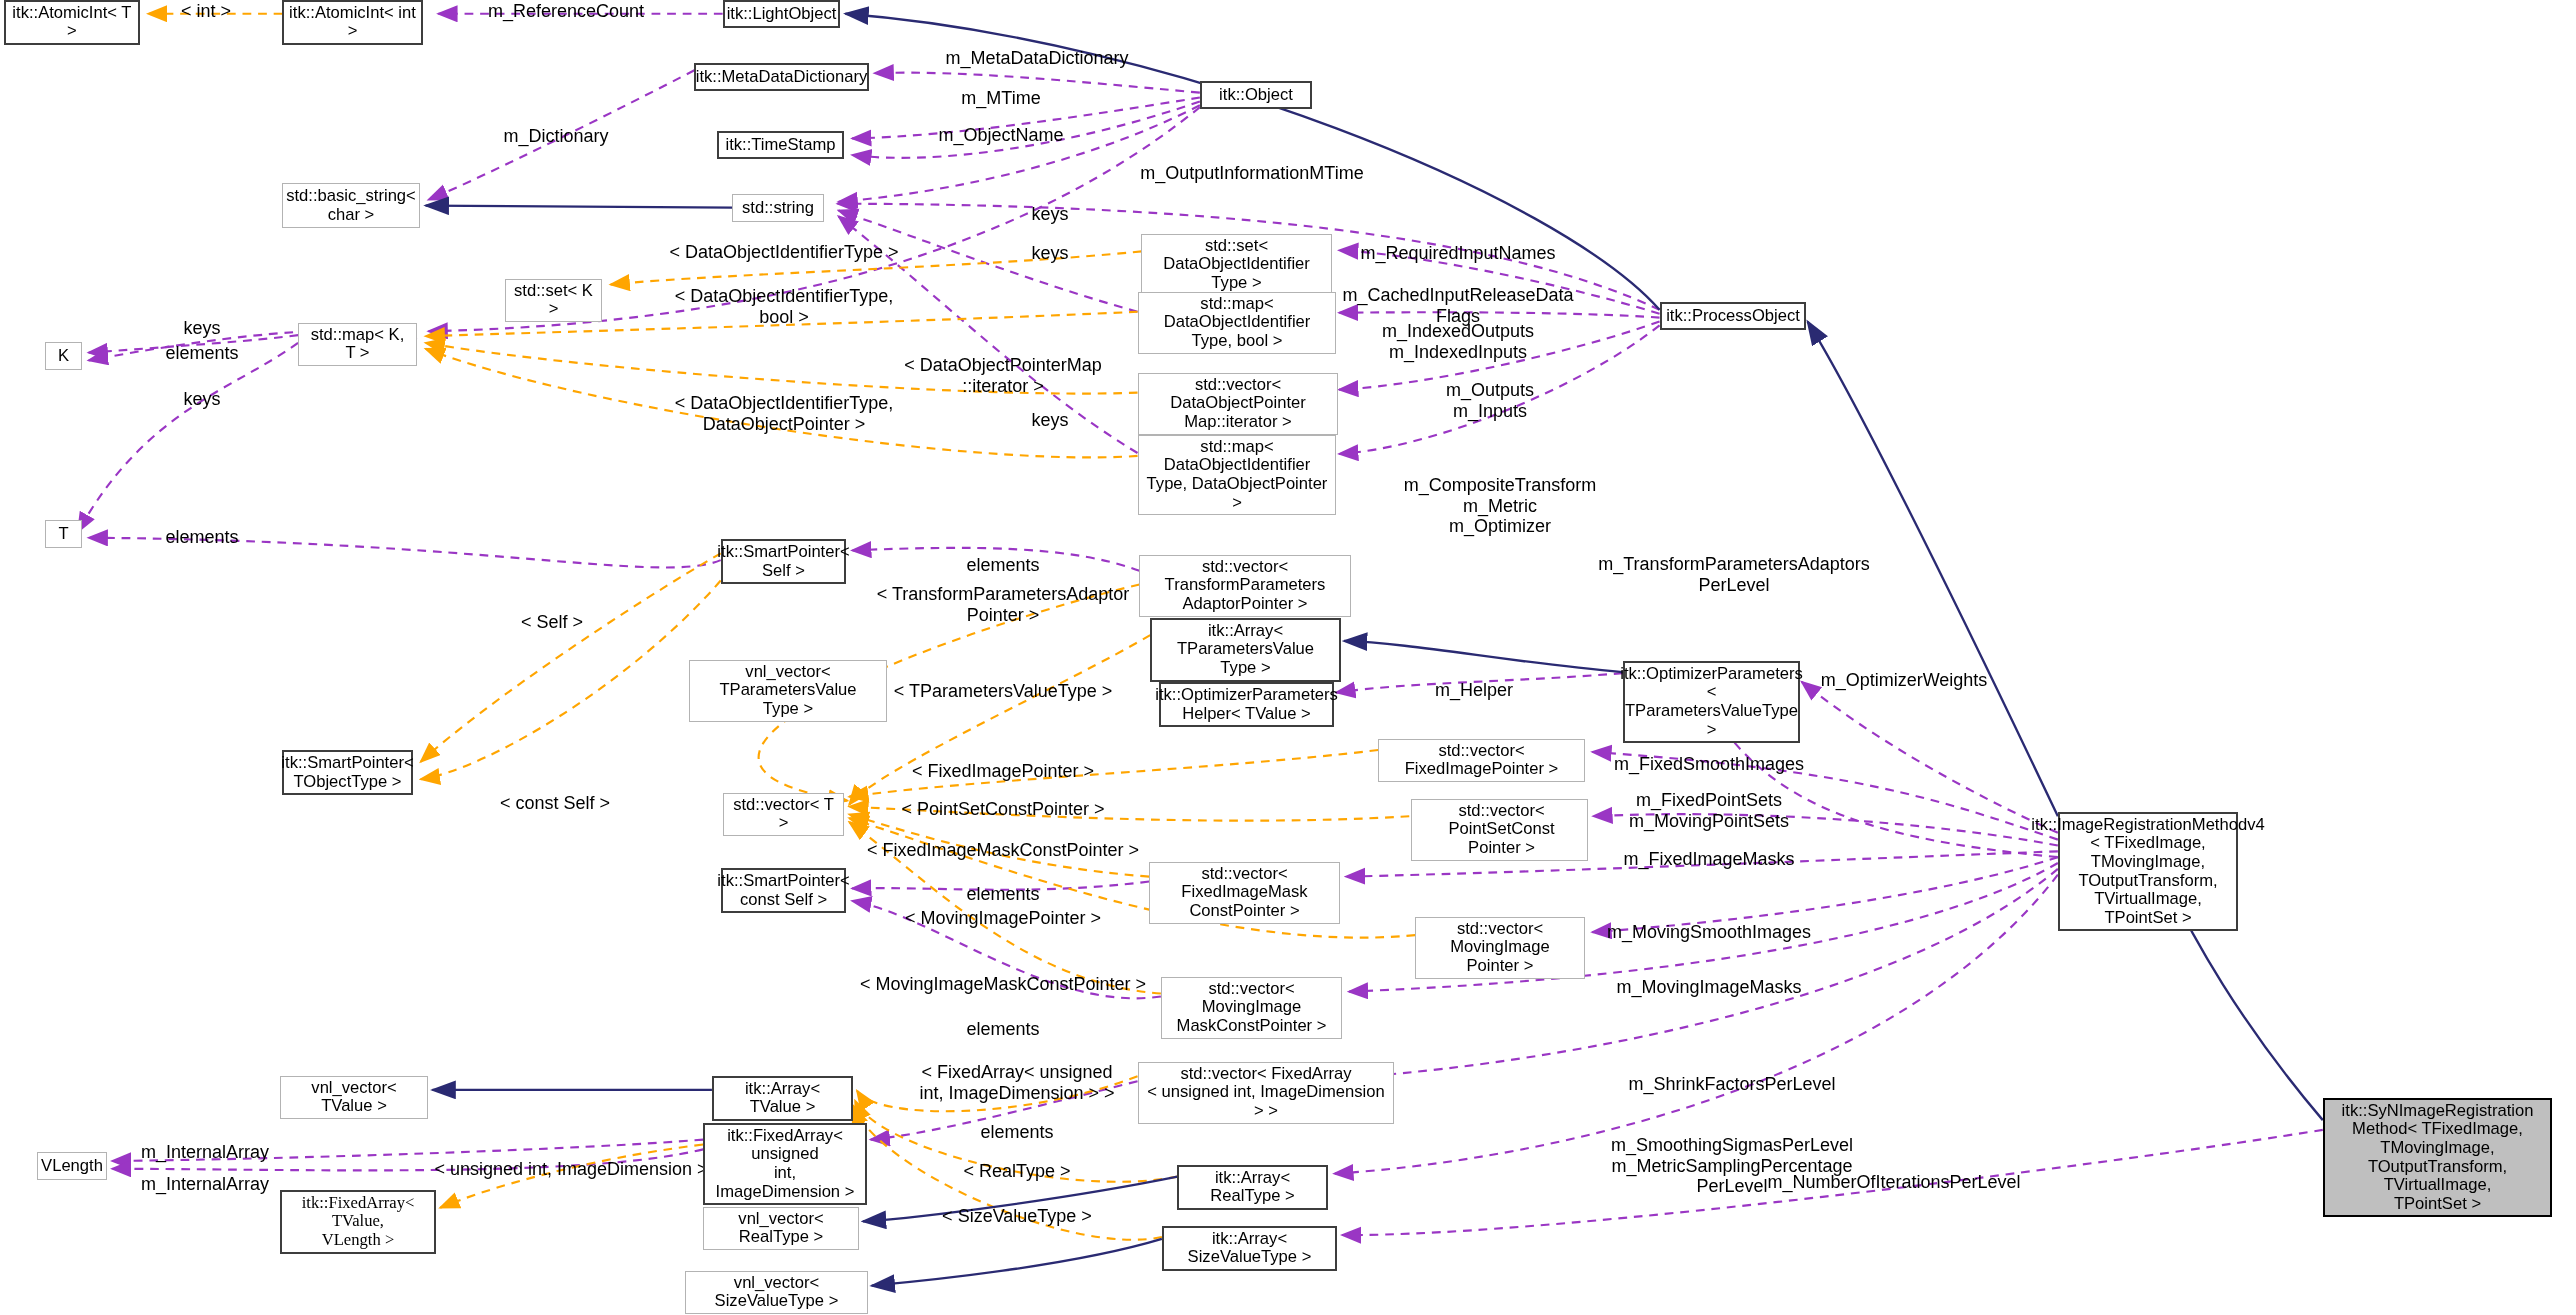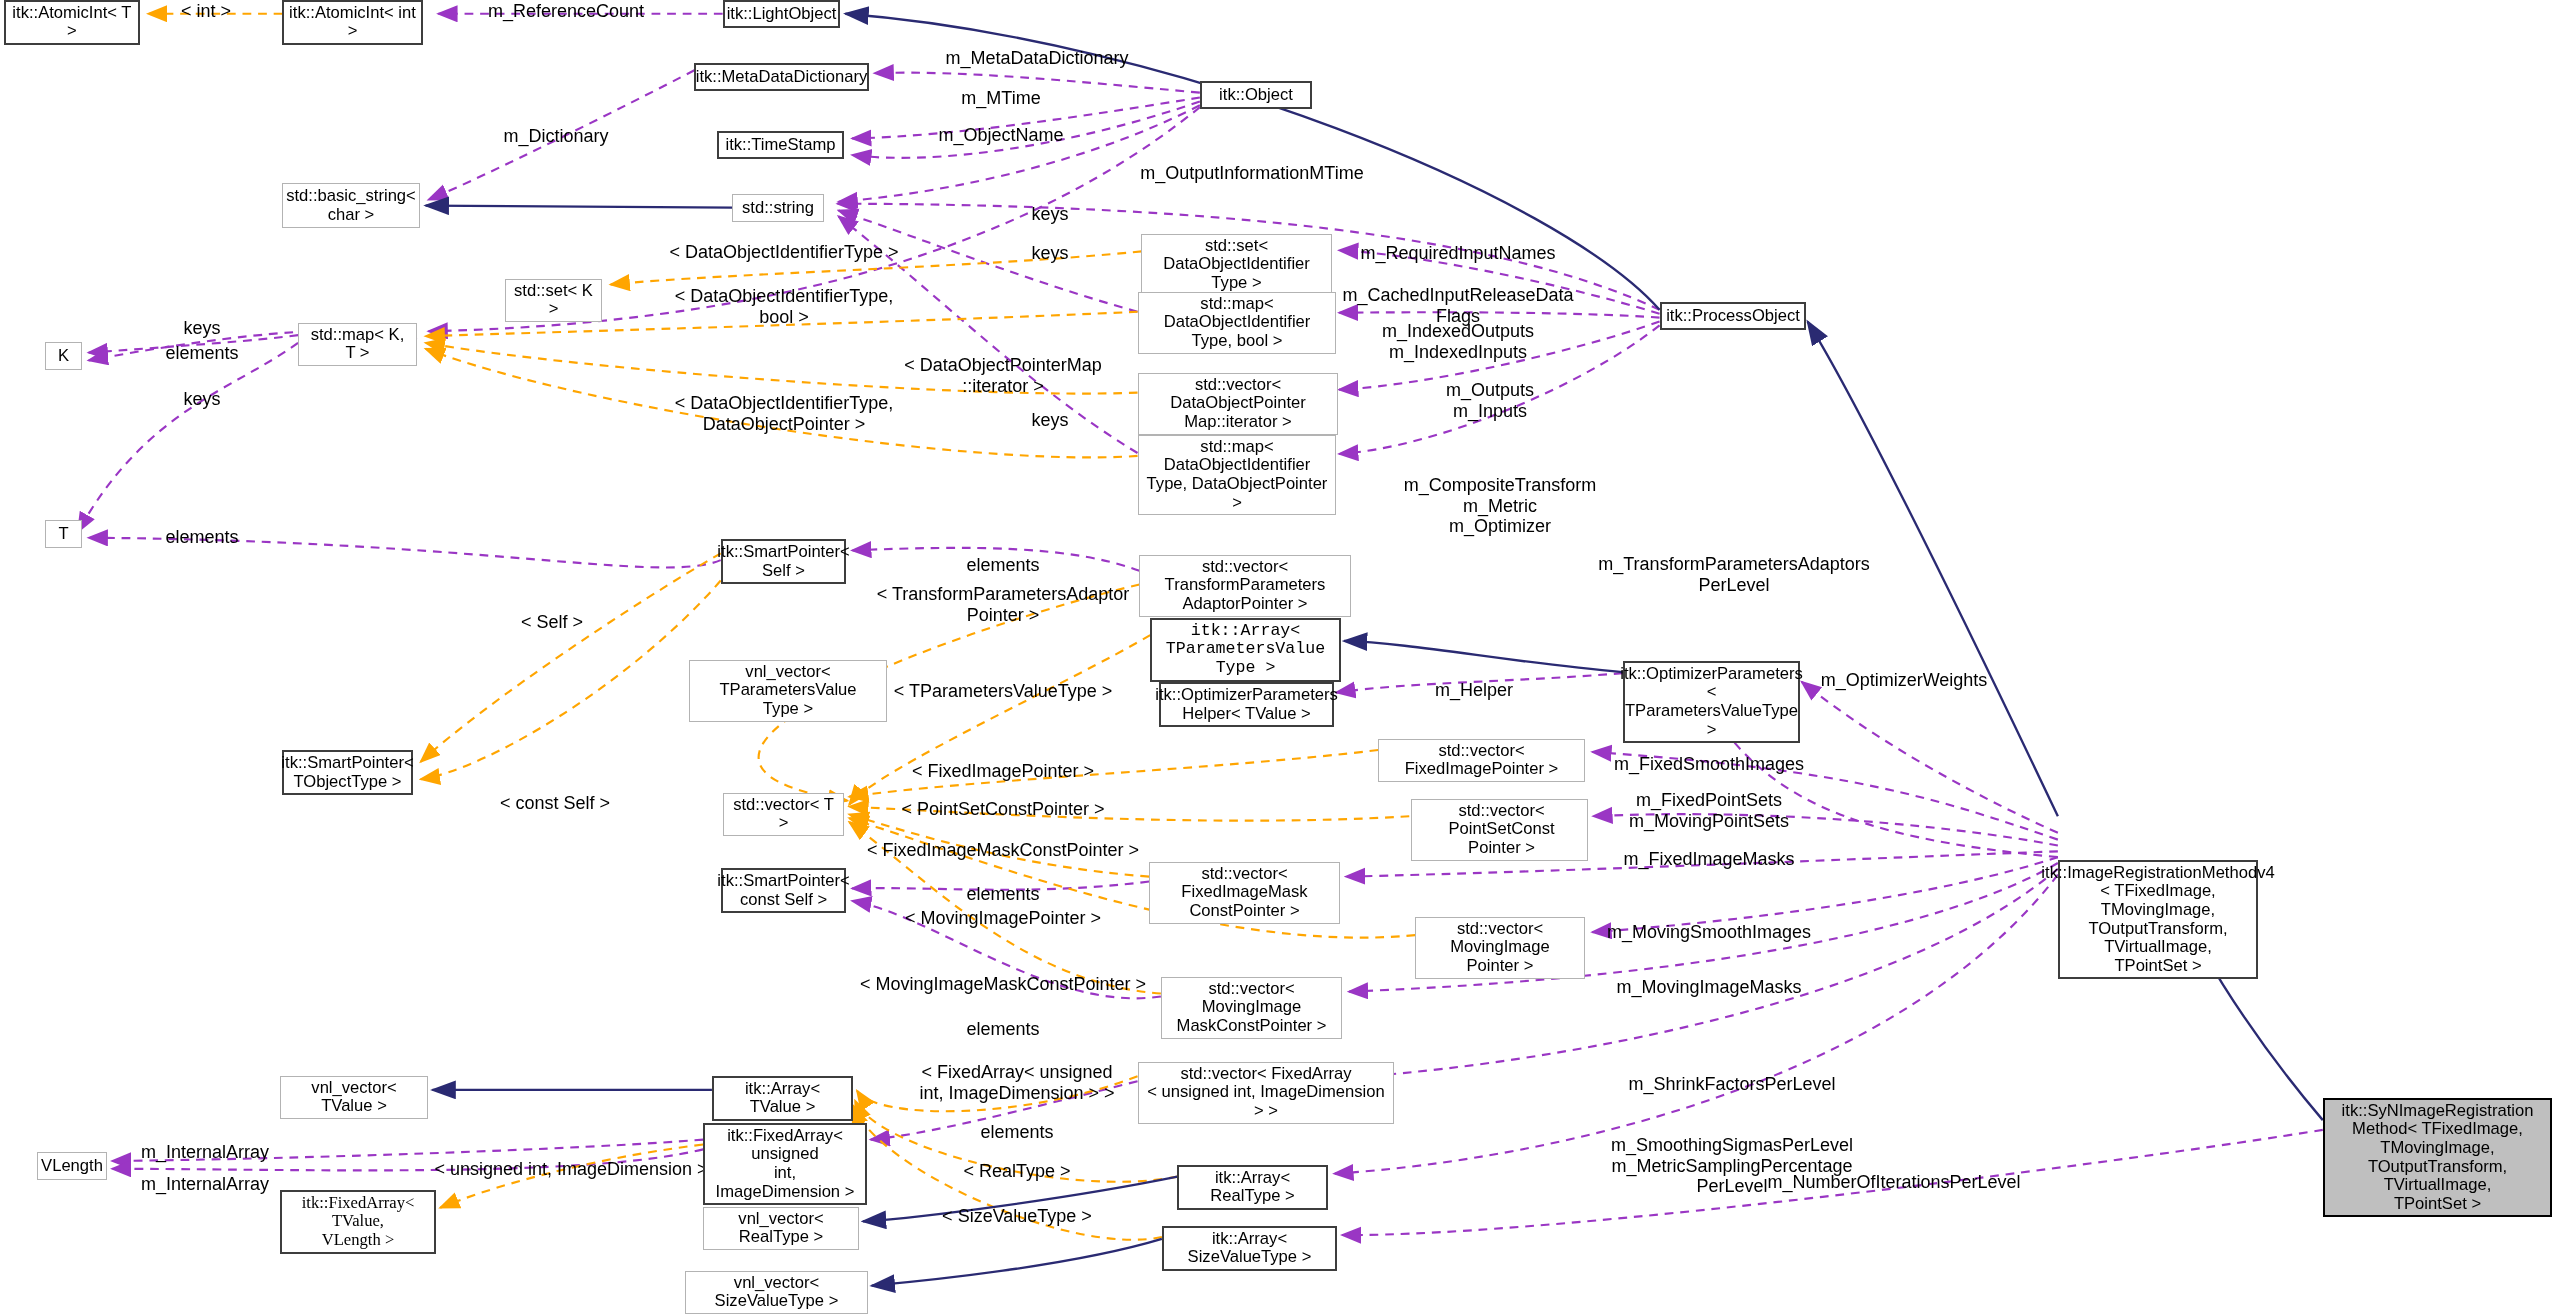--- a/index.html
+++ b/index.html
@@ -171,35 +171,35 @@
       <div class="node lib" style="left: 45px; top: 342px; width: 37px; min-height: 28px;">K</div>
       <div class="node lib" style="left: 1138px; top: 373px; width: 200px; min-height: 45px;">std::vector&lt; DataObjectPointer
 Map::iterator &gt;</div>
       <div class="node lib" style="left: 1138px; top: 435px; width: 198px; min-height: 45px;">std::map&lt; DataObjectIdentifier
 Type, DataObjectPointer &gt;</div>
       <div class="node lib" style="left: 45px; top: 520px; width: 37px; min-height: 28px;">T</div>
       <div class="node itk" style="left: 721px; top: 539px; width: 125px; min-height: 45px;">itk::SmartPointer&lt;
 Self &gt;</div>
       <div class="node lib" style="left: 1139px; top: 555px; width: 212px; min-height: 45px;">std::vector&lt; TransformParameters
 AdaptorPointer &gt;</div>
-      <div class="node itk" style="left: 1150px; top: 618px; width: 191px; min-height: 45px; font-family: Liberation Mono, monospace;">itk::Array&lt; TParametersValue
+      <div class="node itk" style="left: 1150px; top: 618px; width: 191px; min-height: 45px;">itk::Array&lt; TParametersValue
 Type &gt;</div>
       <div class="node lib" style="left: 689px; top: 660px; width: 198px; min-height: 45px;">vnl_vector&lt; TParametersValue
 Type &gt;</div>
       <div class="node itk" style="left: 1623px; top: 661px; width: 177px; min-height: 45px;">itk::OptimizerParameters
 &lt; TParametersValueType &gt;</div>
       <div class="node itk" style="left: 1159px; top: 682px; width: 175px; min-height: 45px;">itk::OptimizerParameters
 Helper&lt; TValue &gt;</div>
       <div class="node itk" style="left: 282px; top: 750px; width: 131px; min-height: 45px;">itk::SmartPointer&lt;
 TObjectType &gt;</div>
       <div class="node lib" style="left: 1378px; top: 739px; width: 207px; min-height: 28px;">std::vector&lt; FixedImagePointer &gt;</div>
       <div class="node lib" style="left: 723px; top: 793px; width: 121px; min-height: 28px;">std::vector&lt; T &gt;</div>
       <div class="node lib" style="left: 1411px; top: 799px; width: 177px; min-height: 45px; padding-left: 9px;">std::vector&lt; PointSetConst
 Pointer &gt;</div>
-      <div class="node itk" style="left: 2058px; top: 812px; width: 200px; min-height: 68px; margin-top: 48px;">itk::ImageRegistrationMethodv4
+      <div class="node itk" style="left: 2058px; top: 812px; width: 180px; min-height: 68px;">itk::ImageRegistrationMethodv4
 &lt; TFixedImage, TMovingImage,
   TOutputTransform, TVirtualImage,
   TPointSet &gt;</div>
       <div class="node lib" style="left: 1149px; top: 862px; width: 191px; min-height: 45px;">std::vector&lt; FixedImageMask
 ConstPointer &gt;</div>
       <div class="node itk" style="left: 721px; top: 868px; width: 125px; min-height: 45px;">itk::SmartPointer&lt;
 const Self &gt;</div>
       <div class="node lib" style="left: 1415px; top: 917px; width: 170px; min-height: 45px;">std::vector&lt; MovingImage
 Pointer &gt;</div>
       <div class="node lib" style="left: 1161px; top: 977px; width: 181px; min-height: 45px;">std::vector&lt; MovingImage

